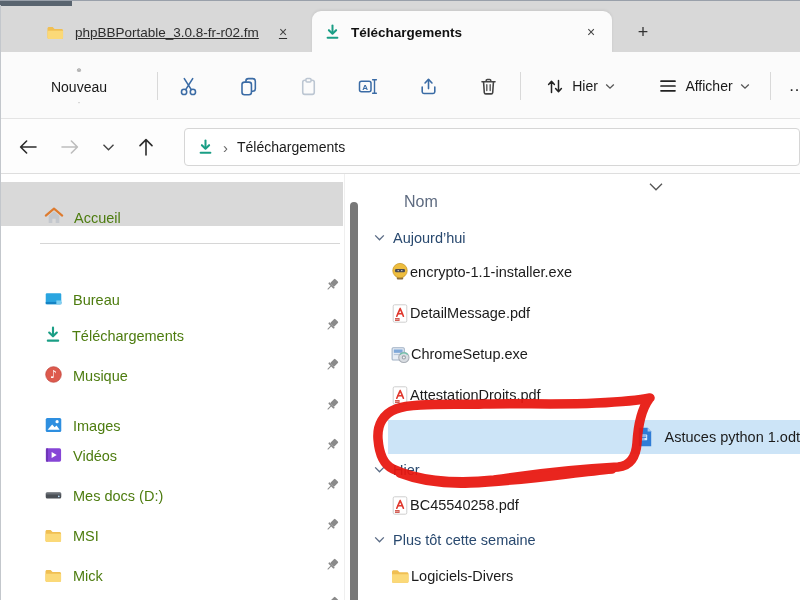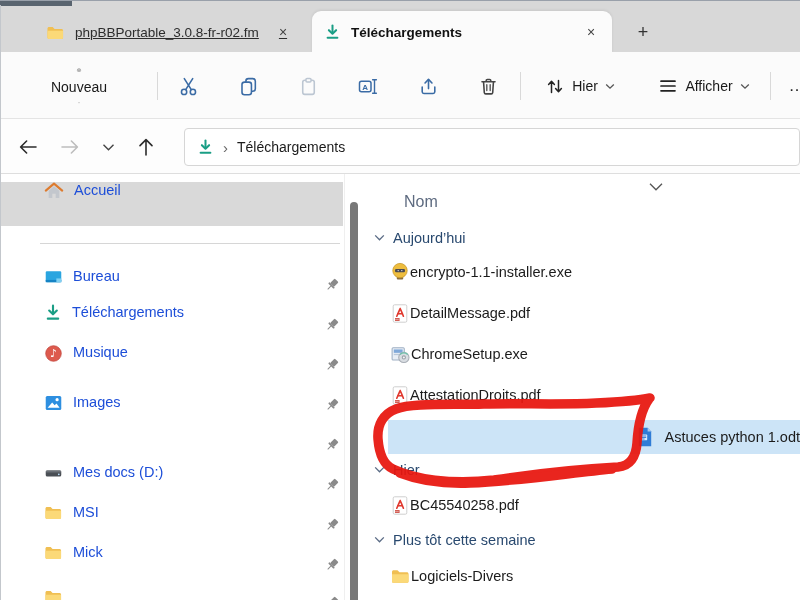--- a/index.html
+++ b/index.html
@@ -40,22 +40,22 @@
             align-items:center; justify-content:center; border-radius:4px; }
   .addrbar { position:absolute; left:184px; right:0; top:9px; height:38px;
              background:#fff; border:1px solid #d6d6d6; border-radius:4px;
              display:flex; align-items:center; gap:9px; padding:0 12px; font-size:14px; }
   .crumb-sep { color:#666; font-size:15px; }
 
   
   .content { position:absolute; top:174px; left:0; right:0; bottom:0; background:#fff; }
 
   .sb-sel { position:absolute; left:0; top:8px; width:343px; height:44px; background:#d9d9d9; }
-  .sb-row { position:absolute; left:44px; height:40px; display:flex; align-items:flex-start;
-            gap:10px; font-size:14.5px; color:#1d4ed8; }
+  .sb-row { position:absolute; left:44px; height:40px; display:flex; align-items:flex-end;
+            gap:10px; font-size:14.5px; color:#4d7c0f; }
   .sb-sep { position:absolute; left:40px; top:69px; width:300px; height:1px; background:#d6d6d6; }
   .pin { position:absolute; left:324px; width:17px; height:17px; }
   .sb-scroll { position:absolute; left:350px; top:28px; width:8px; height:398px;
                background:#787878; border-radius:4px 4px 0 0; }
   .sb-edge { position:absolute; left:344px; top:0; bottom:0; width:1px; background:#efefef; }
 
   .col-head { position:absolute; left:404px; top:19px; font-size:16px; color:#5e6b80; }
   .grp { position:absolute; left:374px; height:20px; display:flex; align-items:center;
          gap:8px; font-size:14.5px; color:#29496f; }
   .frow { position:absolute; left:390px; height:24px; display:flex; align-items:center;
@@ -240,20 +240,28 @@
     </svg>
     <span>Musique</span>
   </div>
   <div class="sb-row" style="top:220px;">
     <svg width="19" height="18" viewBox="0 0 20 19">
       <rect x="1.8" y="2.2" width="16.4" height="14.6" rx="1.6" fill="#2e8fe0"></rect>
       <path d="M3.8 14.5 8.6 9l2.6 3 2-1.9 3.2 4.4z" fill="#fff"></path>
       <circle cx="13.8" cy="6" r="1.7" fill="#fff"></circle>
     </svg>
     <span>Images</span>
+  </div>
+  <div class="sb-row" style="top:250px;">
+    <svg width="19" height="18" viewBox="0 0 20 19">
+      <rect x="2" y="2.5" width="16" height="14" rx="1.8" fill="#8645d6"></rect>
+      <path d="M8 6.3 13.4 9.5 8 12.7z" fill="#fff"></path>
+      <rect x="2" y="2.5" width="2.2" height="14" fill="#6f35b8"></rect>
+    </svg>
+    <span>Vidéos</span>
   </div>
   <div class="sb-row" style="top:290px;">
     <svg width="19" height="18" viewBox="0 0 20 19">
       <rect x="1.8" y="6.8" width="16.4" height="6.4" rx="1.6" fill="#4a4f55"></rect>
       <rect x="1.8" y="6.8" width="16.4" height="2.2" rx="1.1" fill="#6b7077"></rect>
       <circle cx="15.6" cy="10.9" r="0.9" fill="#bfe3ff"></circle>
     </svg>
     <span>Mes docs (D:)</span>
   </div>
   <div class="sb-row" style="top:330px;">

